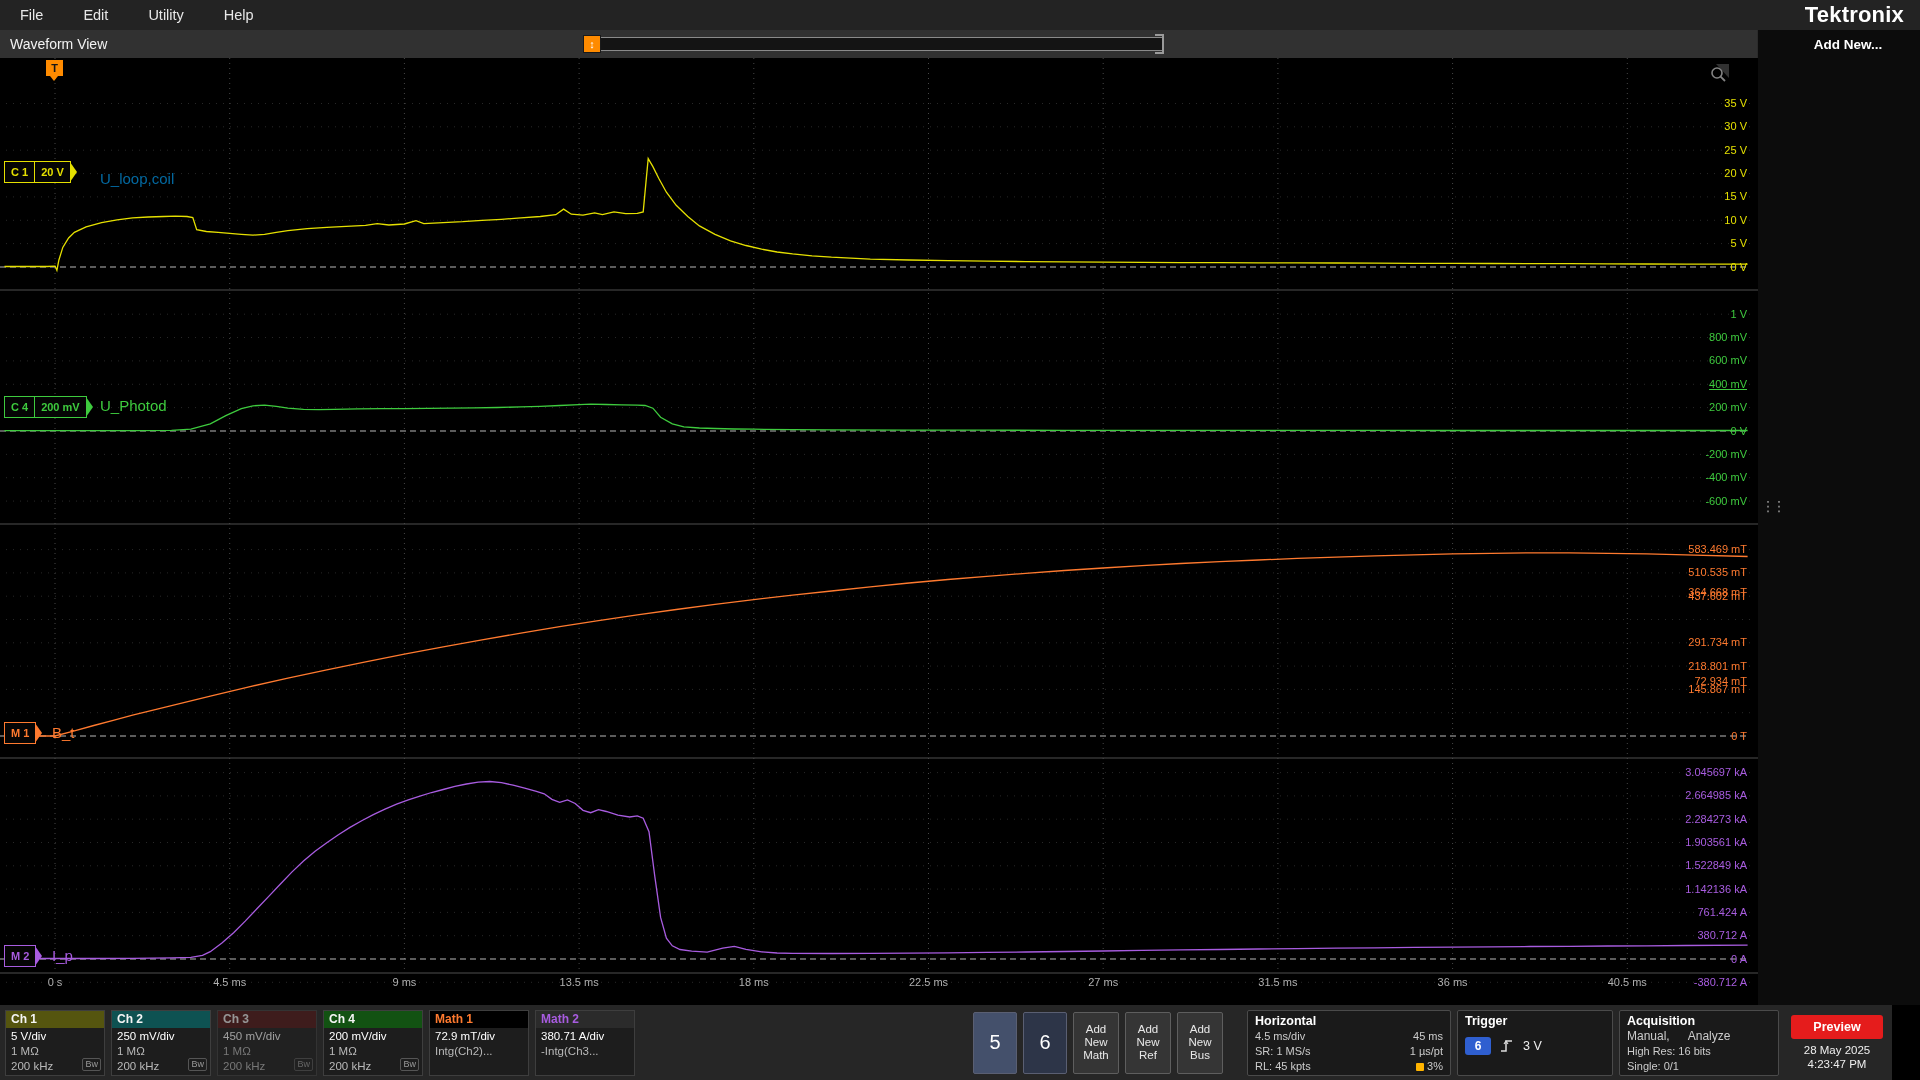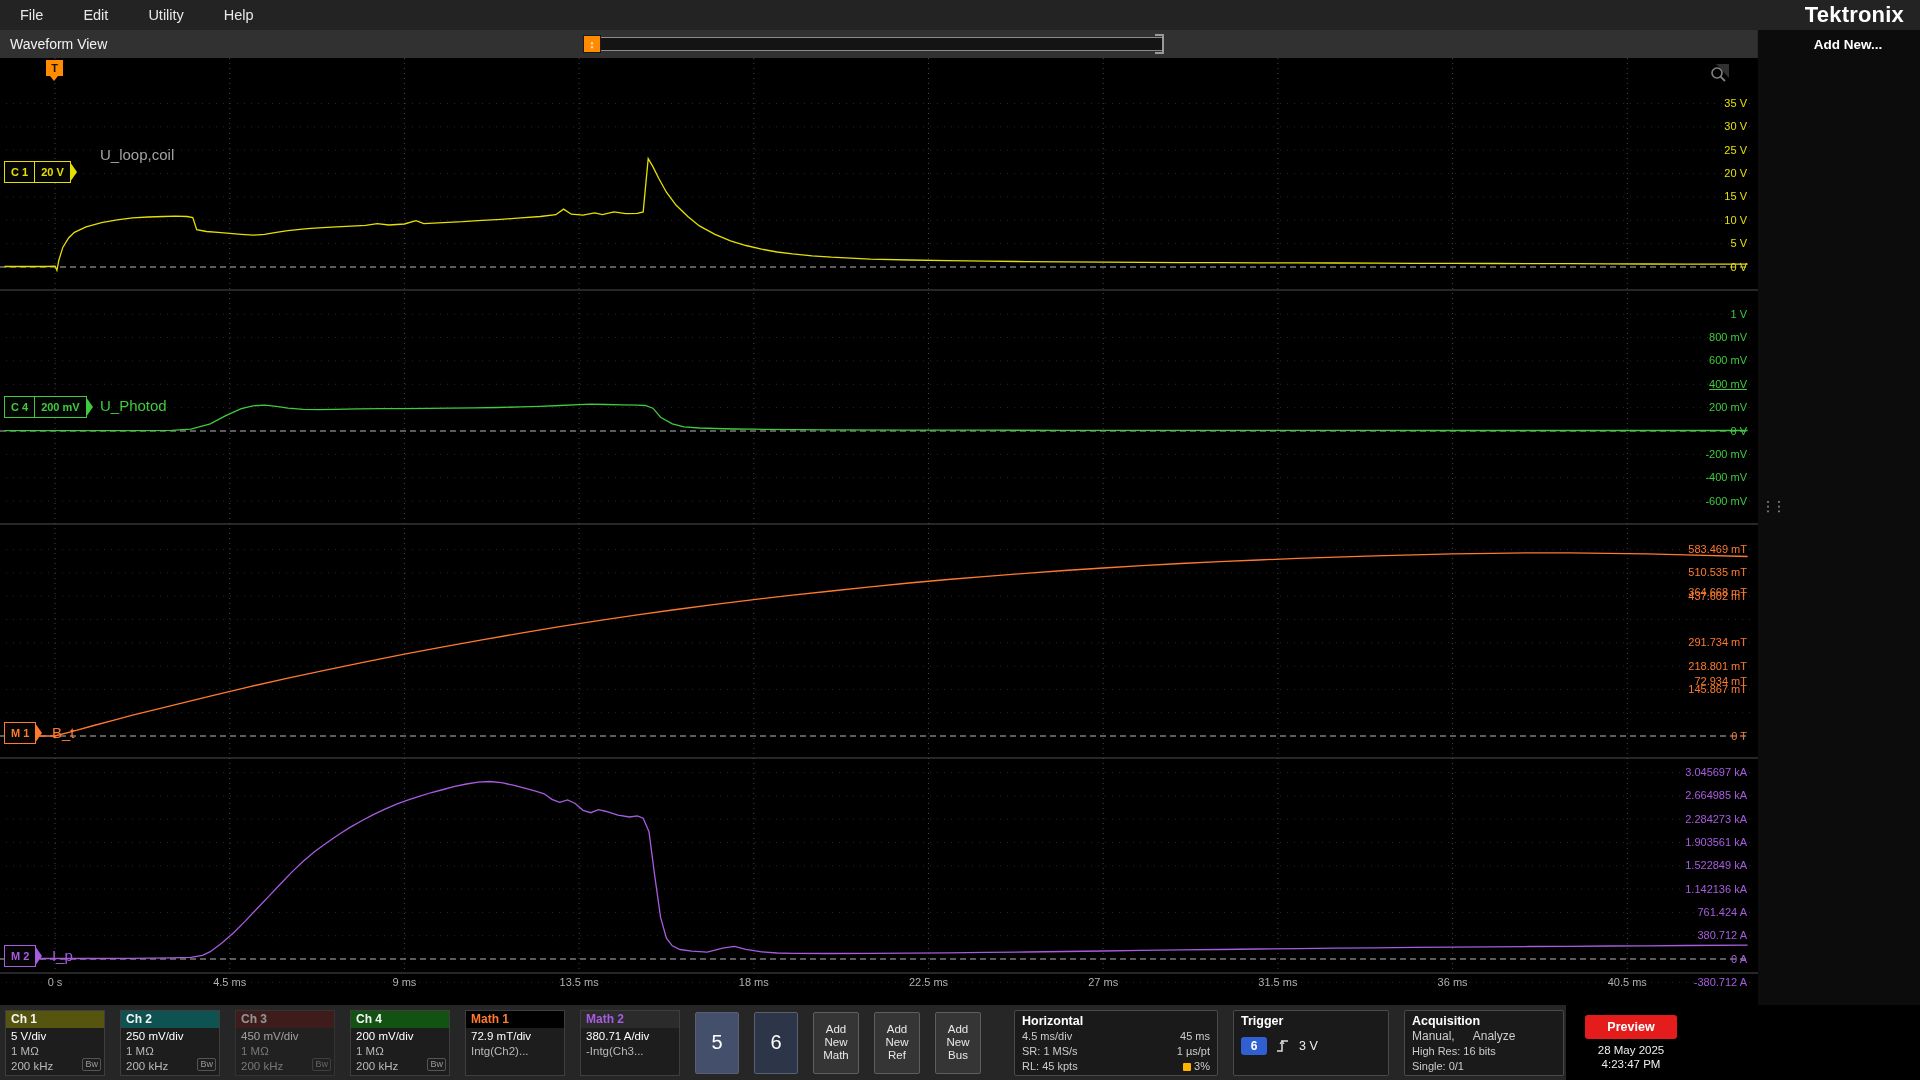--- a/index.html
+++ b/index.html
@@ -49,22 +49,22 @@
   .drag-strip{width:18px;height:975px;background:#0c0c0c;position:relative;flex:none;}
   .dots{position:absolute;top:468px;left:3px;color:#9a9a9a;font-size:14px;letter-spacing:-3px;}
   .sidebar{flex:1;background:#0c0c0c;padding:5px 6px;box-sizing:border-box;}
   .addnew{font-size:13.5px;font-weight:700;color:#fff;text-align:center;margin:2px 0 10px;}
   .sbgrid{display:grid;grid-template-columns:1fr 1fr;gap:13px 8px;}
   .sbtn{background:#3a3a3a;border:1px solid #6e6e6e;border-radius:3px;color:#f0f0f0;font-size:13px;
         min-height:30px;display:flex;align-items:center;justify-content:center;text-align:center;
         padding:2px 3px;box-sizing:border-box;line-height:15px;}
 
   
-  .bottombar{position:absolute;left:0;top:1005px;width:1566px;height:75px;background:#262626;
-             display:flex;align-items:center;padding:0 5px;box-sizing:border-box;gap:15px;}
+  .bottombar{position:absolute;left:0;top:1005px;width:1892px;height:75px;background:#262626;
+             display:flex;align-items:center;padding:0 5px;box-sizing:border-box;gap:6px;}
   .card{width:100px;height:66px;background:#1d1d1d;border:1px solid #3e3e3e;box-sizing:border-box;
         position:relative;flex:none;overflow:hidden;}
   .card.off{opacity:.55;}
   .card-h{height:17px;font-size:12px;font-weight:700;padding:1px 5px;box-sizing:border-box;line-height:15px;}
   .card-b{padding:1px 5px;font-size:11.5px;line-height:15px;}
   .card .l1{color:#fff;}
   .card .l2,.card .l3{color:#b9b9b9;}
   .bw{position:absolute;right:3px;bottom:4px;font-size:9px;color:#9a9a9a;border:1px solid #555;
       padding:0 2px;border-radius:2px;line-height:11px;}
   .numbtn{width:44px;height:62px;border:1px solid #5a5f72;color:#fff;font-size:20px;display:flex;
@@ -242,21 +242,21 @@
           <div class="time-label" style="left: 1452.59px;">36 ms</div>
           <div class="time-label" style="left: 1627.29px;">40.5 ms</div>
         </div>
 
       <div class="tflag">T</div>
 
       <div class="chbadge" style="left: 4px; top: 103px; --c: #e5e000;">
         <span class="cell">C 1</span>
         <span class="cell">20 V</span>
       </div>
-      <div class="trace-label" style="left: 100px; top: 88px; --c: #e5e000; color: #a3a3a3;">U_loop,coil</div>
+      <div class="trace-label" style="left: 100px; top: 112px; --c: #e5e000; color: #0369a1;">U_loop,coil</div>
 
       <div class="chbadge" style="left: 4px; top: 338px; --c: #3ecb3e;">
         <span class="cell">C 4</span>
         <span class="cell">200 mV</span>
       </div>
       <div class="trace-label" style="left: 100px; top: 339px; --c: #3ecb3e; color: rgb(62, 203, 62);">U_Photod</div>
 
       <div class="chbadge" style="left: 4px; top: 664px; --c: #ff7a2f;">
         <span class="cell">M 1</span>
       </div>

